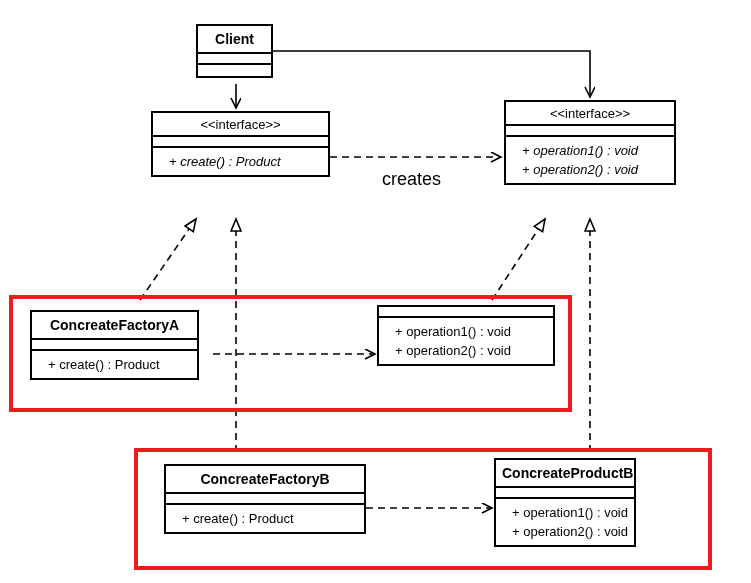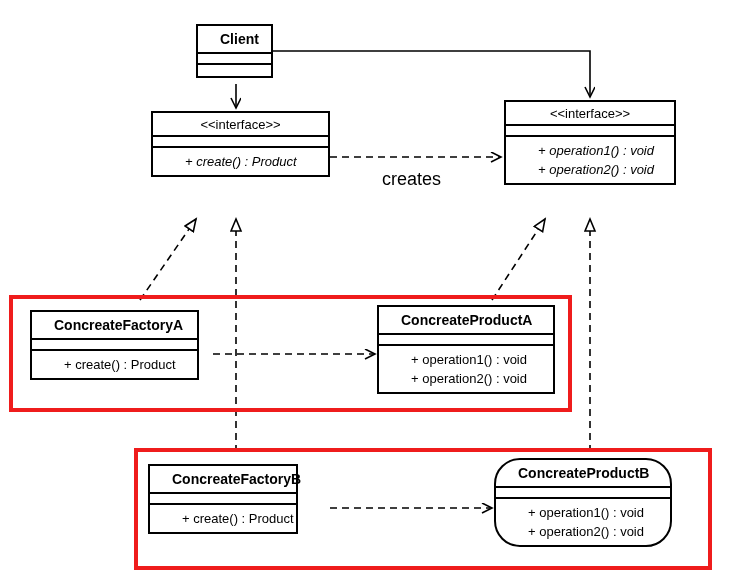--- a/index.html
+++ b/index.html
@@ -29,21 +29,21 @@
   .uml-box {
     position: absolute;
     box-sizing: border-box;
     background: #ffffff;
     border: 2px solid #000000;
     z-index: 5;
   }
   .uml-compartment {
     box-sizing: border-box;
     border-bottom: 2px solid #000000;
-    padding: 2px 22px;
+    padding: 2px 6px;
     text-align: center;
     white-space: nowrap;
   }
   .uml-compartment.last {
     border-bottom: none;
   }
   .uml-compartment.empty {
     height: 11px;
     padding: 0;
   }
@@ -164,41 +164,38 @@
     <div class="uml-compartment name-pad-solo">
       <div class="classname">ConcreateFactoryA</div>
     </div>
     <div class="uml-compartment empty"></div>
     <div class="uml-compartment last" style="padding-top:4px; padding-bottom:4px;">
       <div class="member">+ create() : Product</div>
     </div>
   </div>
 
   <div class="uml-box" style="left:377px; top:305px; width:178px;">
-    <div class="uml-compartment name-pad-solo">
-      <div class="classname">ConcreateProductA</div>
-    </div>
     <div class="uml-compartment empty"></div>
     <div class="uml-compartment last" style="padding-top:4px; padding-bottom:4px;">
       <div class="member">+ operation1() : void</div>
       <div class="member">+ operation2() : void</div>
     </div>
   </div>
 
-  <div class="uml-box" style="left:148px; top:464px; width:150px;">
+  <div class="uml-box" style="left:164px; top:464px; width:202px;">
     <div class="uml-compartment name-pad-solo">
       <div class="classname">ConcreateFactoryB</div>
     </div>
     <div class="uml-compartment empty"></div>
     <div class="uml-compartment last" style="padding-top:4px; padding-bottom:4px;">
       <div class="member">+ create() : Product</div>
     </div>
   </div>
 
-  <div class="uml-box" style="left:494px; top:458px; width:178px;border-radius:26px;">
+  <div class="uml-box" style="left:494px; top:458px; width:142px;">
     <div class="uml-compartment name-pad-solo">
       <div class="classname">ConcreateProductB</div>
     </div>
     <div class="uml-compartment empty"></div>
     <div class="uml-compartment last" style="padding-top:4px; padding-bottom:4px;">
       <div class="member">+ operation1() : void</div>
       <div class="member">+ operation2() : void</div>
     </div>
   </div>
 

